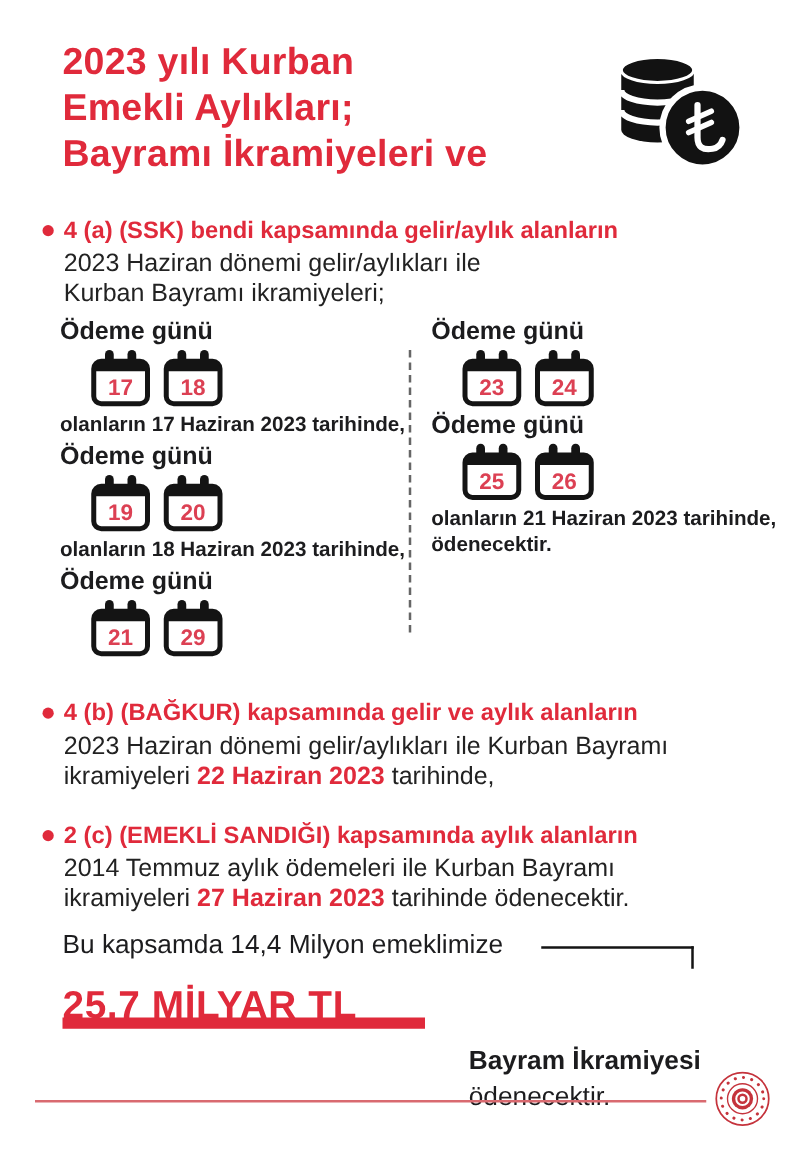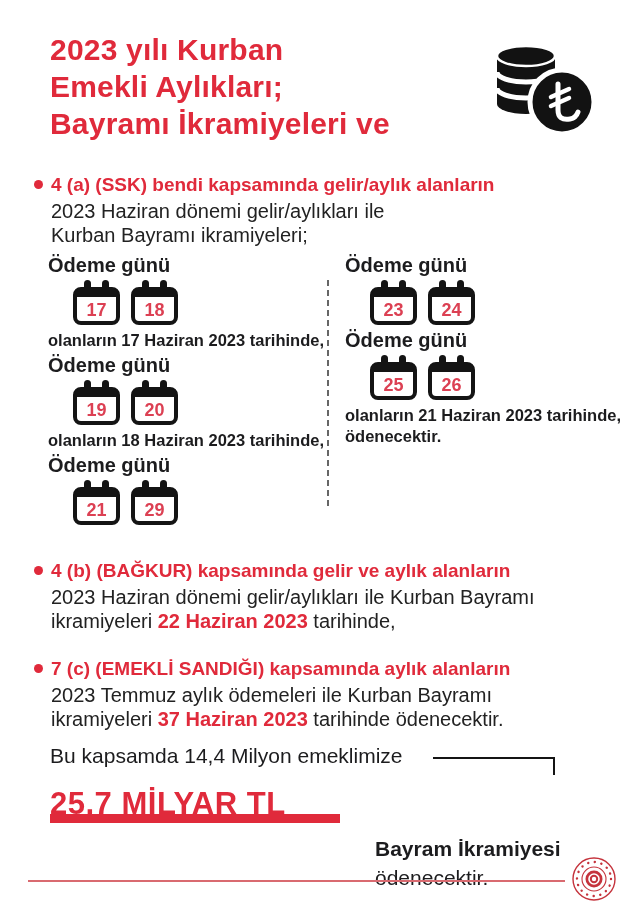--- a/index.html
+++ b/index.html
@@ -185,23 +185,23 @@
   <div>
     <div class="sec-head">4 (b) (BAĞKUR) kapsamında gelir ve aylık alanların</div>
     <div class="sec-body">2023 Haziran dönemi gelir/aylıkları ile Kurban Bayramı</div>
     <div class="sec-body"><span>ikramiyeleri </span><span class="date-red">22 Haziran 2023</span><span> tarihinde,</span></div>
   </div>
 </div>
 
 <div class="abs bullet-section" style="top:658px">
   <div class="dot"></div>
   <div>
-    <div class="sec-head">7 (c) (EMEKLİ SANDIĞI) kapsamında aylık alanların</div>
-    <div class="sec-body">2023 Temmuz aylık ödemeleri ile Kurban Bayramı</div>
-    <div class="sec-body"><span>ikramiyeleri </span><span class="date-red">37 Haziran 2023</span><span> tarihinde ödenecektir.</span></div>
+    <div class="sec-head">2 (c) (EMEKLİ SANDIĞI) kapsamında aylık alanların</div>
+    <div class="sec-body">2014 Temmuz aylık ödemeleri ile Kurban Bayramı</div>
+    <div class="sec-body"><span>ikramiyeleri </span><span class="date-red">27 Haziran 2023</span><span> tarihinde ödenecektir.</span></div>
   </div>
 </div>
 
 <div class="abs summary-line1">Bu kapsamda 14,4 Milyon emeklimize</div>
 <div class="abs bracket"></div>
 <div class="abs amount">25,7 MİLYAR TL</div>
 <div class="abs amount-bar"></div>
 <div class="abs callout">
   <div class="b">Bayram İkramiyesi</div>
   <div>ödenecektir.</div>

